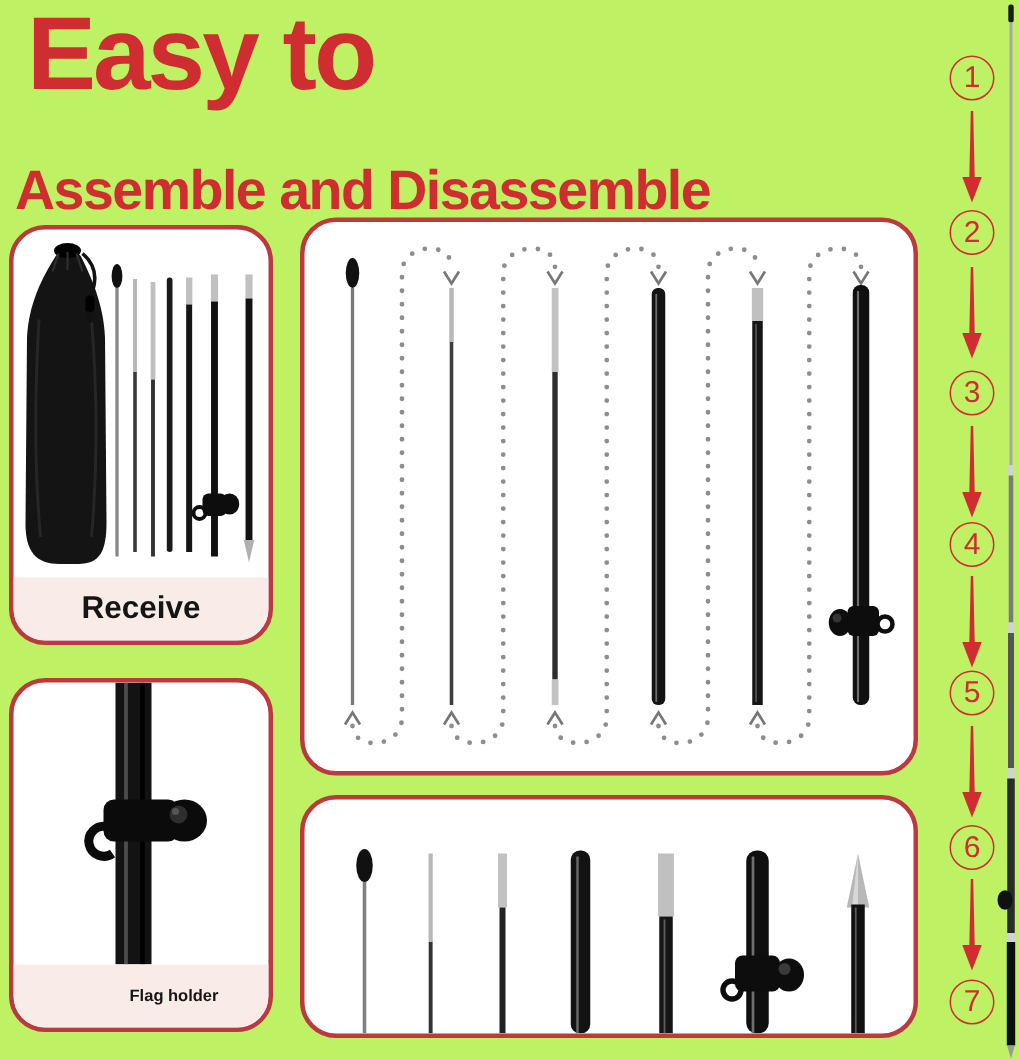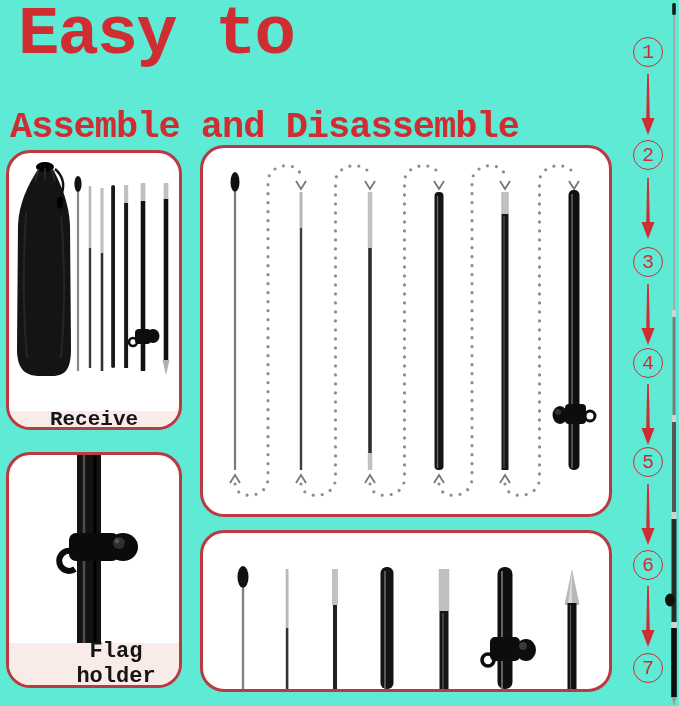--- a/index.html
+++ b/index.html
@@ -1,18 +1,18 @@
 <!DOCTYPE html>
 <html style="--accent-red: #d02d33; --panel-border: #bb3940; --caption-bg: #f8ebe8; --cord-gray: #8d8d8d; --pole-black: #141414; --pole-silver: #c0c0c0;"><head>
 <meta charset="utf-8">
 <style>
   html,body{margin:0;padding:0;background:#fff;}
   .canvas{
-    position:relative;width:679px;height:706px;background:#5eead4;overflow:hidden;
-    font-family:Liberation Mono, monospace;
+    position:relative;width:679px;height:706px;background:#bef264;overflow:hidden;
+    font-family:Liberation Sans, sans-serif;
   }
   .title1{
     position:absolute;left:18px;top:-4px;
     font-size:69px;font-weight:800;letter-spacing:-2px;
     color:var(--accent-red);
   }
   .title2{
     position:absolute;left:10px;top:106px;
     font-size:37px;font-weight:800;letter-spacing:-1px;
     color:var(--accent-red);
@@ -24,22 +24,22 @@
   .panel-receive{left:6px;top:150px;width:176px;height:280px;}
   .panel-cord{left:200px;top:145px;width:412px;height:372px;}
   .panel-flagholder{left:6px;top:452px;width:176px;height:236px;}
   .panel-parts{left:200px;top:530px;width:412px;height:162px;}
   .caption{
     position:absolute;left:0;right:0;bottom:0;
     background:var(--caption-bg);
     display:flex;flex-direction:column;align-items:center;justify-content:center;
     color:#151515;font-weight:800;text-align:center;
   }
-  .caption-receive{height:16px;font-size:21px;justify-content:center;}
-  .caption-flag{height:42px;font-size:22px;line-height:1.15;padding-left:44px;}
+  .caption-receive{height:42px;font-size:21px;justify-content:center;}
+  .caption-flag{height:42px;font-size:11px;line-height:1.15;padding-left:44px;}
   .steps{position:absolute;left:625px;top:0;width:54px;height:706px;}
   .step-circle{
     position:absolute;left:8px;width:30px;height:30px;border-radius:50%;
     border:1.6px solid var(--accent-red);color:var(--accent-red);
     font-size:20px;display:flex;align-items:center;justify-content:center;
     box-sizing:border-box;background:transparent;
   }
   .step-arrow{position:absolute;left:15px;width:16px;}
   .rightpole{position:absolute;left:664px;top:0;width:15px;height:706px;}
   .gfx{position:absolute;left:0;top:0;}

